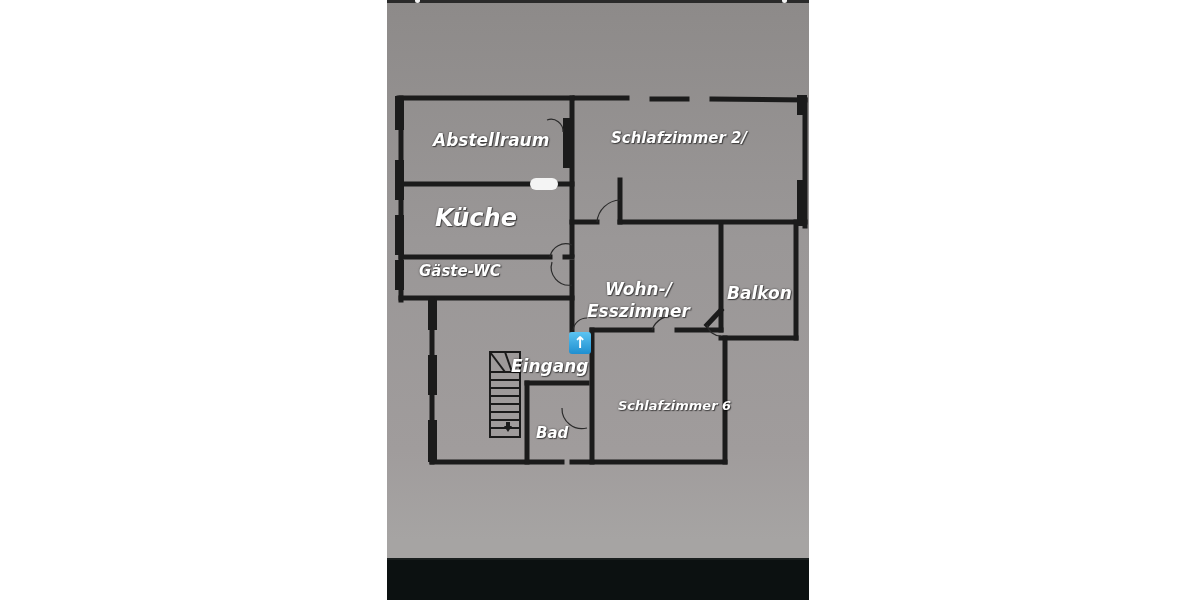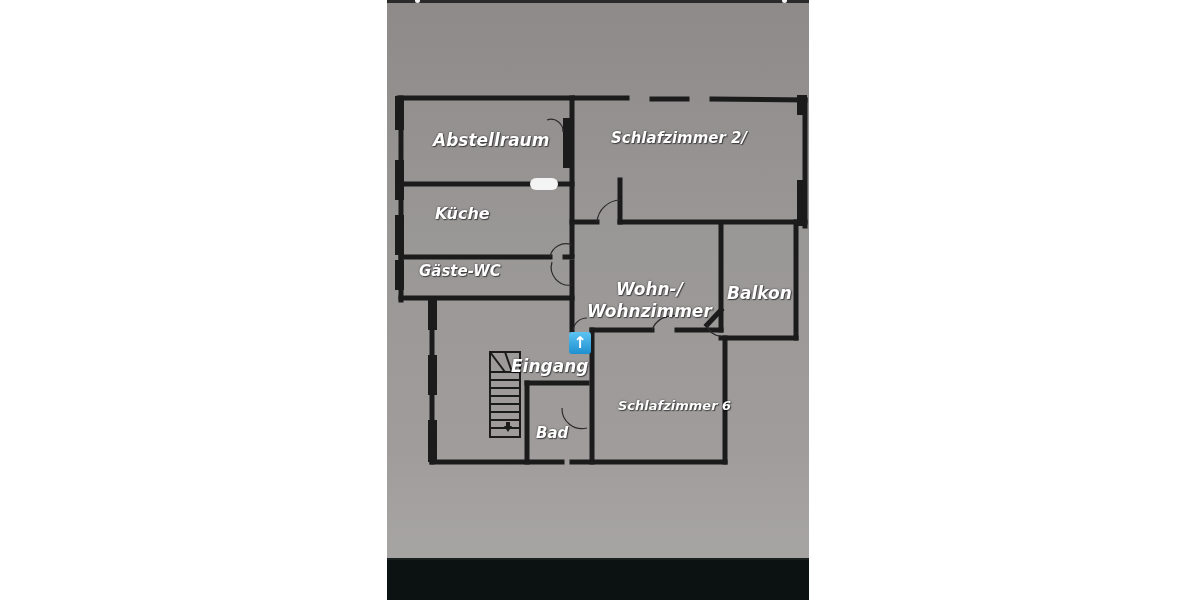--- a/index.html
+++ b/index.html
@@ -19,21 +19,21 @@
     #bottom-band {
       position: absolute; left: 0; top: 558px; width: 426px; height: 42px;
       background: #0c1111; border-top: 2px solid #1a1f1f;
     }
     #plan-svg { position: absolute; left: 0; top: 0; }
     .label {
       position: absolute; color: #ffffff; font-weight: bold; white-space: nowrap;
       text-shadow: 0 0 2px rgba(0,0,0,0.6), 1px 1px 1px rgba(0,0,0,0.5);
       text-align: center; line-height: 1.15;
     }
-    .label.l-xl { font-size: 16px; }
+    .label.l-xl { font-size: 24px; }
     .label.l-lg { font-size: 15px; }
     .label.l-md { font-size: 17px; }
     .label.l-sm { font-size: 13px; }
     #entry-icon {
       position: absolute; left: 182px; top: 332px; width: 22px; height: 22px;
       background: linear-gradient(180deg, #5cc4f2, #1f8fd0); border-radius: 3px;
       color: #fff; font-size: 16px; font-weight: bold; text-align: center; line-height: 22px;
     }
     #blob {
       position: absolute; left: 143px; top: 178px; width: 28px; height: 12px;
@@ -141,21 +141,21 @@
   <div class="label l-lg" style="left:224px;top:130px;">
     <div>Schlafzimmer 2/</div>
   </div>
 
   <div class="label l-xl" style="left:48px;top:205px;">Küche</div>
 
   <div class="label l-lg" style="left:32px;top:263px;">Gäste-WC</div>
 
   <div class="label l-md" style="left:200px;top:246px;margin-top:34px;">
     <div>Wohn-/</div>
-    <div style="margin-top:2px;">Wohnzimmer</div>
+    <div style="margin-top:2px;">Esszimmer</div>
   </div>
 
   <div class="label l-md" style="left:340px;top:284px;">Balkon</div>
 
   <div id="entry-icon">↑</div>
 
   <div class="label l-md" style="left:124px;top:357px;">Eingang</div>
 
   <div class="label l-sm" style="left:231px;top:399px;">Schlafzimmer 6</div>
 

